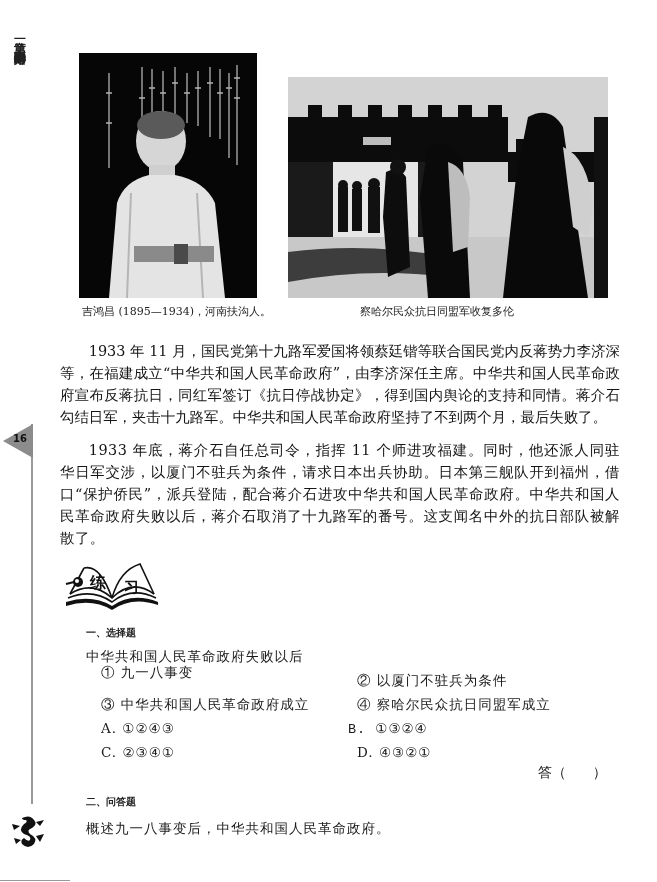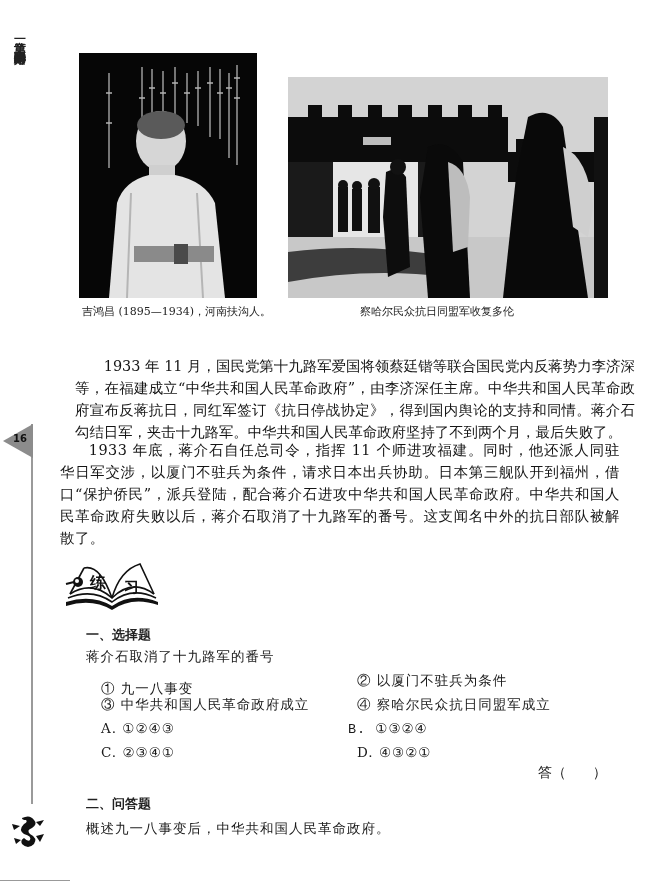--- a/index.html
+++ b/index.html
@@ -46,28 +46,28 @@
   .para {
     left: 60px; width: 560px; font-size: 14.4px; line-height: 22px; color: #151515;
     text-align: justify; text-indent: 2em;
   }
   .p1 { top: 340px; }
   .p2 { top: 439px; letter-spacing: 0.5px; }
 
   
   .exercise-logo { left: 62px; top: 558px; width: 100px; height: 52px; }
 
-  .section-heading { font-family: "DejaVu Sans", sans-serif; font-weight: bold; font-size: 13px; color: #222; }
+  .section-heading { font-family: "DejaVu Sans", sans-serif; font-weight: bold; font-size: 10px; color: #222; }
   .sec1 { left: 86px; top: 626px; }
   .sec2 { left: 86px; top: 795px; }
 
   .q-line { font-size: 13.5px; color: #1a1a1a; white-space: nowrap; letter-spacing: 1px; }
   .q-stem { left: 86px; top: 648px; }
   .opt { font-size: 13.5px; white-space: nowrap; letter-spacing: 1px; }
-  .ev1 { left: 101px; top: 680px; }
+  .ev1 { left: 101px; top: 664px; }
   .ev2 { left: 357px; top: 672px; }
   .ev3 { left: 101px; top: 696px; }
   .ev4 { left: 357px; top: 696px; }
   .chA { left: 101px; top: 720px; }
   .chB { left: 348px; top: 720px; font-family: Liberation Mono, monospace; }
   .chC { left: 101px; top: 744px; text-align: right; }
   .chD { left: 357px; top: 744px; }
 
   .answer-blank { left: 538px; top: 764px; font-size: 14px; white-space: pre; }
   .q2-stem { left: 86px; top: 820px; }
@@ -151,21 +151,21 @@
 
     <path d="M240 40 Q262 28 275 50 L300 221 L215 221 L228 100 Z" fill="#090909"></path>
     <path d="M275 70 Q300 80 305 130 L300 160 L285 150 Z" fill="#cfcfcf"></path>
     <rect x="306" y="40" width="14" height="181" fill="#111"></rect>
   </svg>
 </div>
 
 <div class="abs photo-caption cap1">吉鸿昌 (1895—1934)，河南扶沟人。</div>
 <div class="abs photo-caption cap2">察哈尔民众抗日同盟军收复多伦</div>
 
-<p class="abs para p1" style="margin:15px">1933 年 11 月，国民党第十九路军爱国将领蔡廷锴等联合国民党内反蒋势力李济深等，在福建成立“中华共和国人民革命政府”，由李济深任主席。中华共和国人民革命政府宣布反蒋抗日，同红军签订《抗日停战协定》，得到国内舆论的支持和同情。蒋介石勾结日军，夹击十九路军。中华共和国人民革命政府坚持了不到两个月，最后失败了。</p>
+<p class="abs para p1" style="margin:0">1933 年 11 月，国民党第十九路军爱国将领蔡廷锴等联合国民党内反蒋势力李济深等，在福建成立“中华共和国人民革命政府”，由李济深任主席。中华共和国人民革命政府宣布反蒋抗日，同红军签订《抗日停战协定》，得到国内舆论的支持和同情。蒋介石勾结日军，夹击十九路军。中华共和国人民革命政府坚持了不到两个月，最后失败了。</p>
 <p class="abs para p2" style="margin:0">1933 年底，蒋介石自任总司令，指挥 11 个师进攻福建。同时，他还派人同驻华日军交涉，以厦门不驻兵为条件，请求日本出兵协助。日本第三舰队开到福州，借口“保护侨民”，派兵登陆，配合蒋介石进攻中华共和国人民革命政府。中华共和国人民革命政府失败以后，蒋介石取消了十九路军的番号。这支闻名中外的抗日部队被解散了。</p>
 
 <div class="abs exercise-logo">
   <svg width="100" height="52" viewBox="0 0 100 52">
     <g fill="none" stroke="#111" stroke-width="1.6">
       <path d="M8 36 Q30 22 50 40 Q70 20 92 36"></path>
       <path d="M22 10 Q38 6 50 40"></path>
       <path d="M50 40 Q58 12 78 6 L92 36"></path>
       <path d="M22 10 L8 36"></path>
       <path d="M6 40 Q30 30 50 44 Q70 28 94 40"></path>
@@ -173,21 +173,21 @@
     <path d="M4 44 Q30 36 50 48 Q70 34 96 44 L96 47 Q70 38 50 52 Q30 40 4 48 Z" fill="#111"></path>
     <circle cx="16" cy="24" r="5" fill="#111"></circle>
     <circle cx="15" cy="23" r="2" fill="#fff"></circle>
     <path d="M4 26 L12 24" stroke="#111" stroke-width="2"></path>
     <text x="28" y="30" font-size="16" font-weight="bold" fill="#111" font-family="DejaVu Sans, sans-serif">练</text>
     <text x="62" y="34" font-size="15" font-weight="bold" fill="#111" font-family="DejaVu Sans, sans-serif">习</text>
   </svg>
 </div>
 
 <div class="abs section-heading sec1">一、选择题</div>
-<div class="abs q-line q-stem">蒋介石取消了十九路军的番号</div>
+<div class="abs q-line q-stem">中华共和国人民革命政府失败以后</div>
 
 <div class="abs opt ev1">① 九一八事变</div>
 <div class="abs opt ev2">② 以厦门不驻兵为条件</div>
 <div class="abs opt ev3">③ 中华共和国人民革命政府成立</div>
 <div class="abs opt ev4">④ 察哈尔民众抗日同盟军成立</div>
 
 <div class="abs opt chA">A. ①②④③</div>
 <div class="abs opt chB">B. ①③②④</div>
 <div class="abs opt chC">C. ②③④①</div>
 <div class="abs opt chD">D. ④③②①</div>

